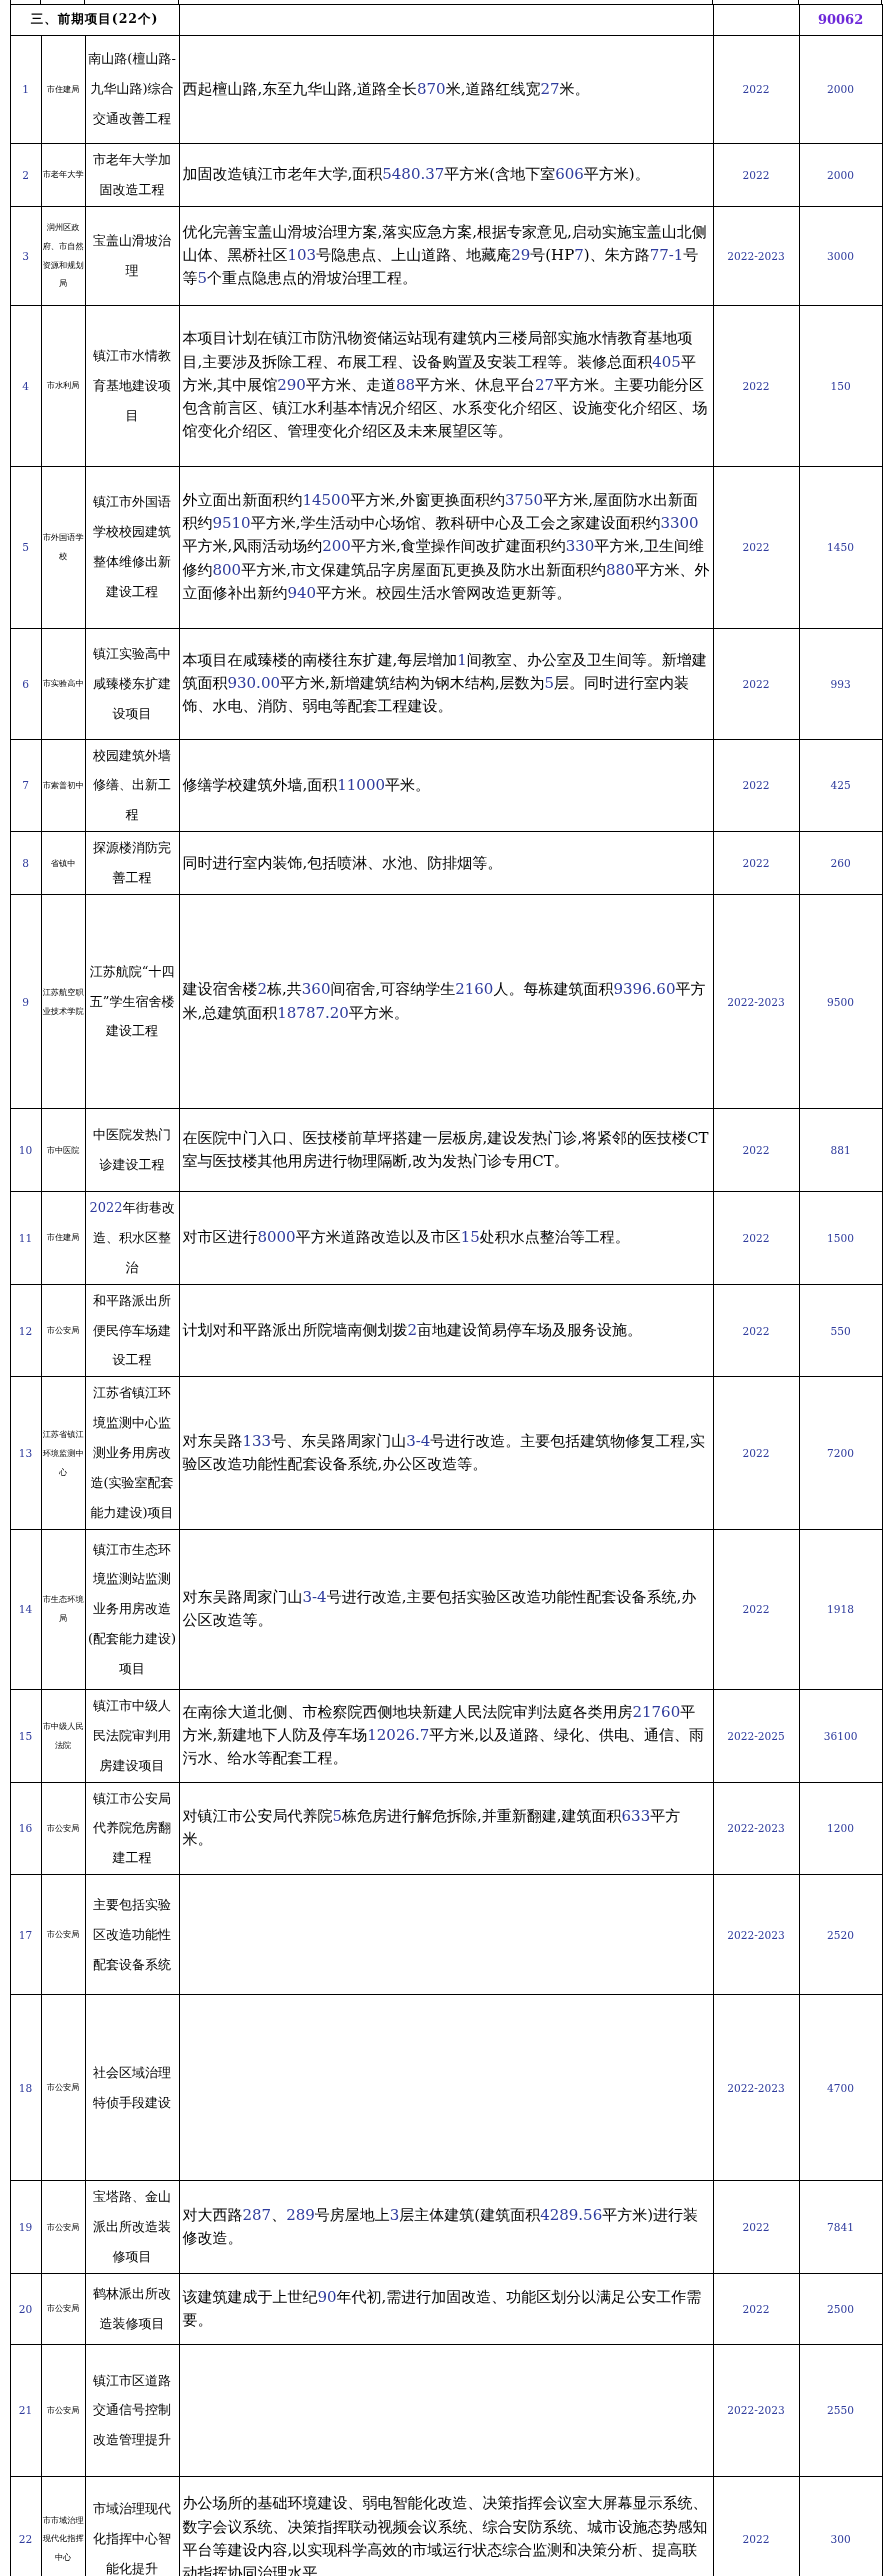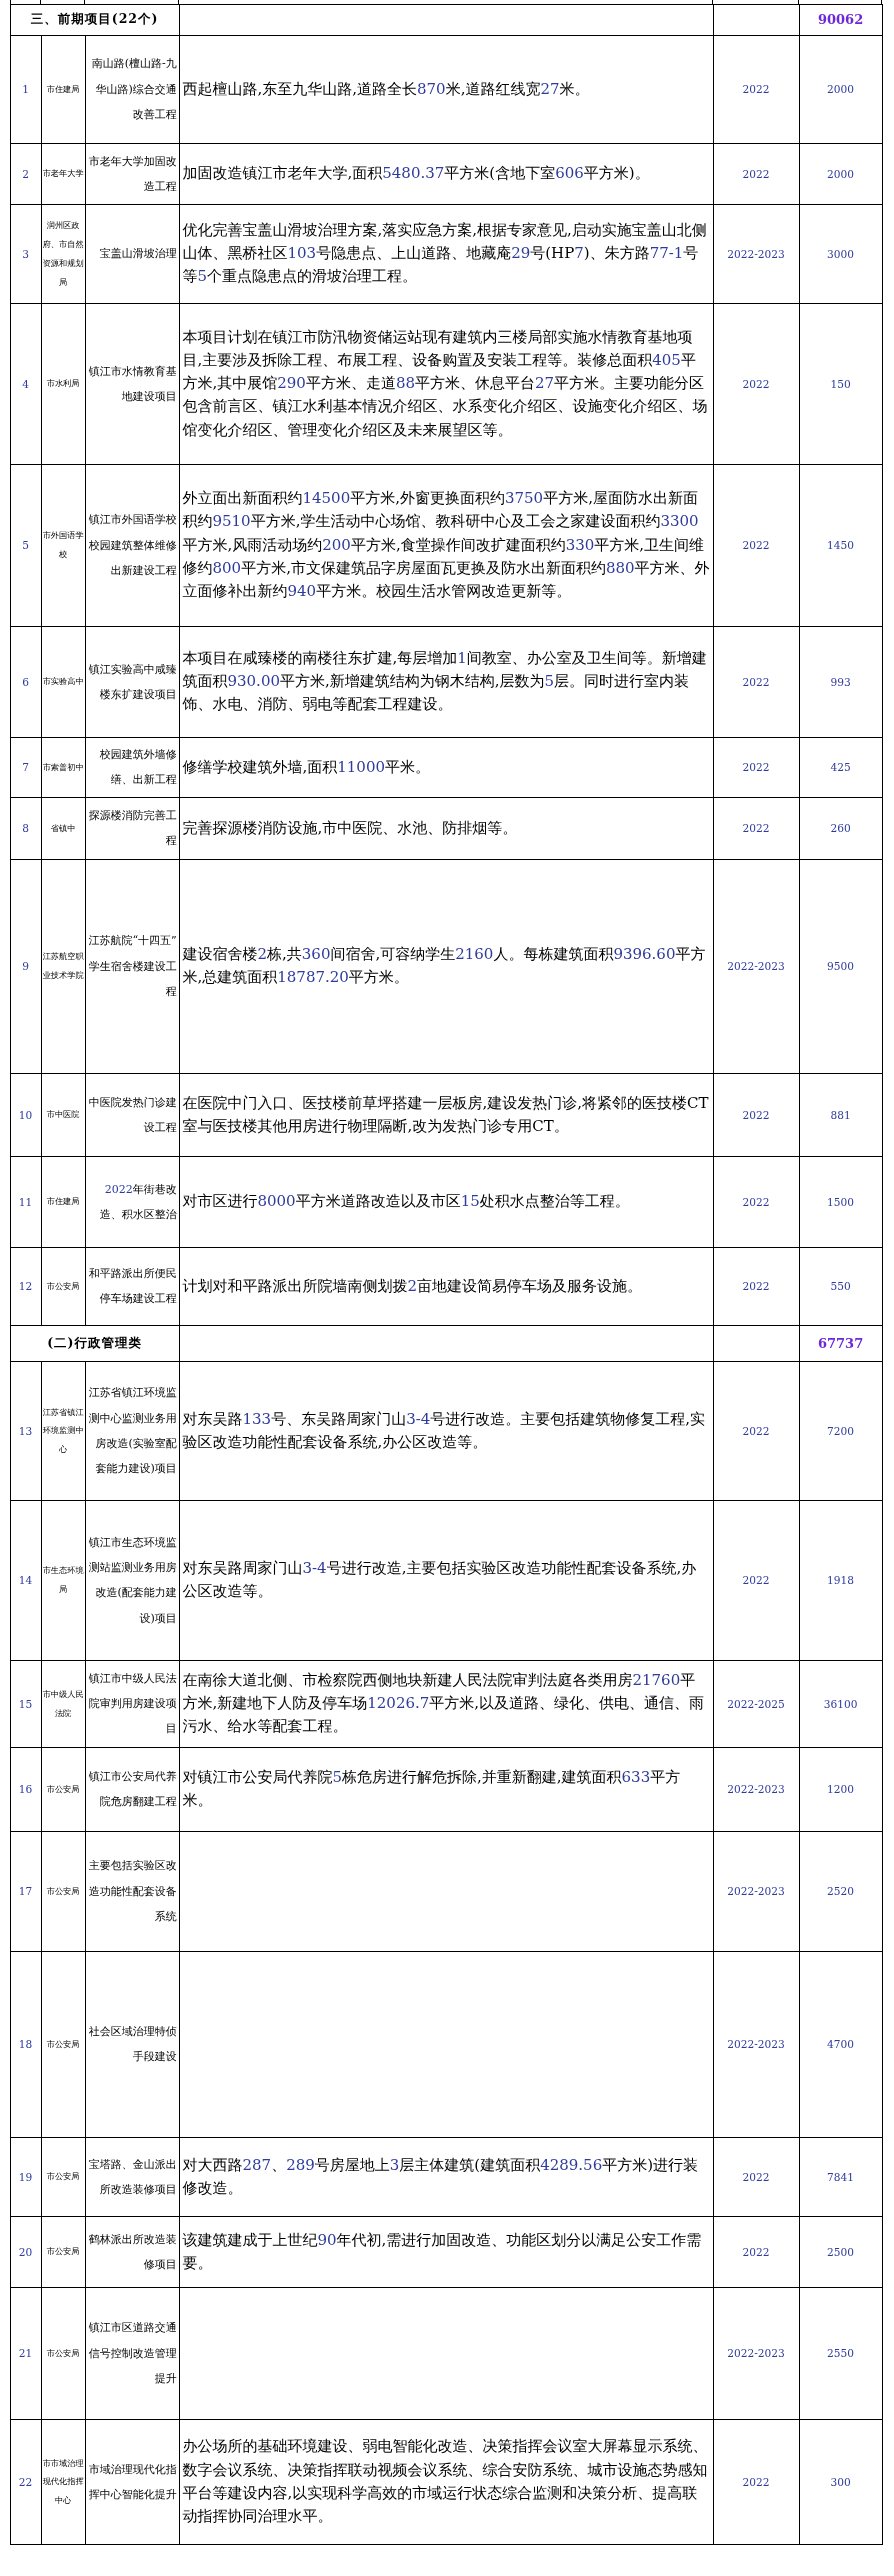--- a/index.html
+++ b/index.html
@@ -29,21 +29,21 @@
     border-bottom-width:1.9px;
     vertical-align:middle;
     text-align:center;
     padding:1px 1.9px;
     overflow:hidden;
     word-break:break-all;
     box-sizing:border-box;
   }
   td.no{font-size:10.6px;}
   td.unit{font-size:8.2px;line-height:2.3;padding:1px 1px;}
-  td.name{font-size:11px;line-height:2.3;padding:1px 1.9px;text-align:right;}
+  td.name{font-size:13px;line-height:2.3;padding:1px 1.9px;}
   td.desc{
     text-align:left;
     font-size:15px;
     line-height:1.55;
     padding:1.9px 2.9px;
   }
   td.years,td.amount{font-size:10.6px;}
   tr.section td{font-weight:bold;}
   tr.section td.title{font-size:12.5px;text-align:center;letter-spacing:1px;}
   tr.section td.amount{font-size:13px;color:#6d28d9;}
@@ -132,21 +132,21 @@
           <td class="unit">市索普初中</td>
           <td class="name">校园建筑外墙修缮、出新工程</td>
           <td class="desc">修缮学校建筑外墙,面积<span class="d">11000</span>平米。</td>
           <td class="years"><span class="d">2022</span></td>
           <td class="amount"><span class="d">425</span></td>
         </tr>
         <tr style="height: 62px;">
           <td class="no"><span class="d">8</span></td>
           <td class="unit">省镇中</td>
           <td class="name">探源楼消防完善工程</td>
-          <td class="desc">完善探源楼消防设施,市中医院、水池、防排烟等。</td>
+          <td class="desc">同时进行室内装饰,包括喷淋、水池、防排烟等。</td>
           <td class="years"><span class="d">2022</span></td>
           <td class="amount"><span class="d">260</span></td>
         </tr>
         <tr style="height: 214px;">
           <td class="no"><span class="d">9</span></td>
           <td class="unit">江苏航空职业技术学院</td>
           <td class="name">江苏航院“十四五”学生宿舍楼建设工程</td>
           <td class="desc">建设宿舍楼<span class="d">2</span>栋,共<span class="d">360</span>间宿舍,可容纳学生<span class="d">2160</span>人。每栋建筑面积<span class="d">9396.60</span>平方米,总建筑面积<span class="d">18787.20</span>平方米。</td>
           <td class="years"><span class="d">2022-2023</span></td>
           <td class="amount"><span class="d">9500</span></td>
@@ -167,26 +167,20 @@
           <td class="years"><span class="d">2022</span></td>
           <td class="amount"><span class="d">1500</span></td>
         </tr>
         <tr style="height: 78px;">
           <td class="no"><span class="d">12</span></td>
           <td class="unit">市公安局</td>
           <td class="name">和平路派出所便民停车场建设工程</td>
           <td class="desc">计划对和平路派出所院墙南侧划拨<span class="d">2</span>亩地建设简易停车场及服务设施。</td>
           <td class="years"><span class="d">2022</span></td>
           <td class="amount"><span class="d">550</span></td>
-        </tr>
-        <tr class="section" style="height: 36px;">
-          <td class="title" colspan="3">(二)行政管理类</td>
-          <td class="desc"></td>
-          <td class="years"></td>
-          <td class="amount">67737</td>
         </tr>
         <tr style="height: 139px;">
           <td class="no"><span class="d">13</span></td>
           <td class="unit">江苏省镇江环境监测中心</td>
           <td class="name">江苏省镇江环境监测中心监测业务用房改造(实验室配套能力建设)项目</td>
           <td class="desc">对东吴路<span class="d">133</span>号、东吴路周家门山<span class="d">3-4</span>号进行改造。主要包括建筑物修复工程,实验区改造功能性配套设备系统,办公区改造等。</td>
           <td class="years"><span class="d">2022</span></td>
           <td class="amount"><span class="d">7200</span></td>
         </tr>
         <tr style="height: 160px;">

